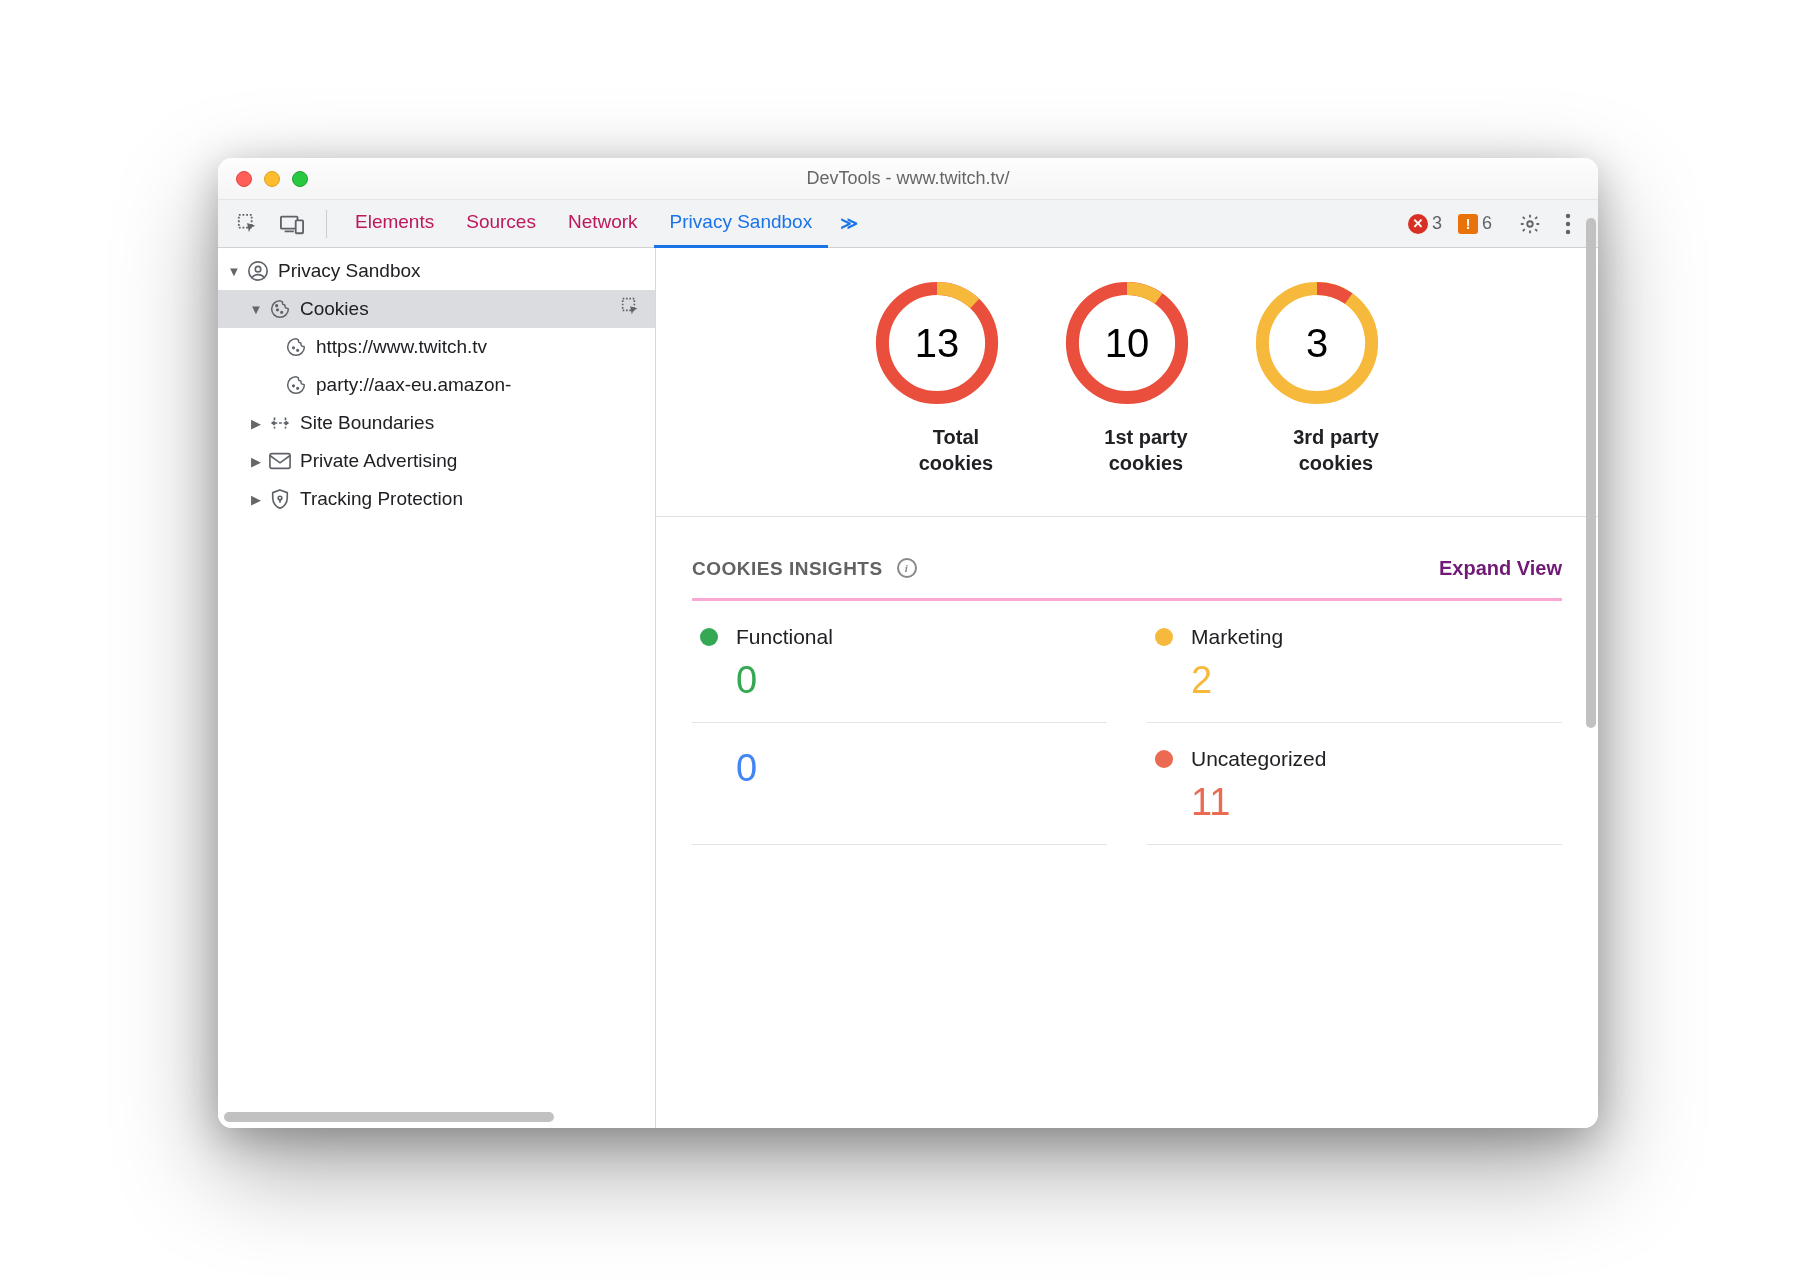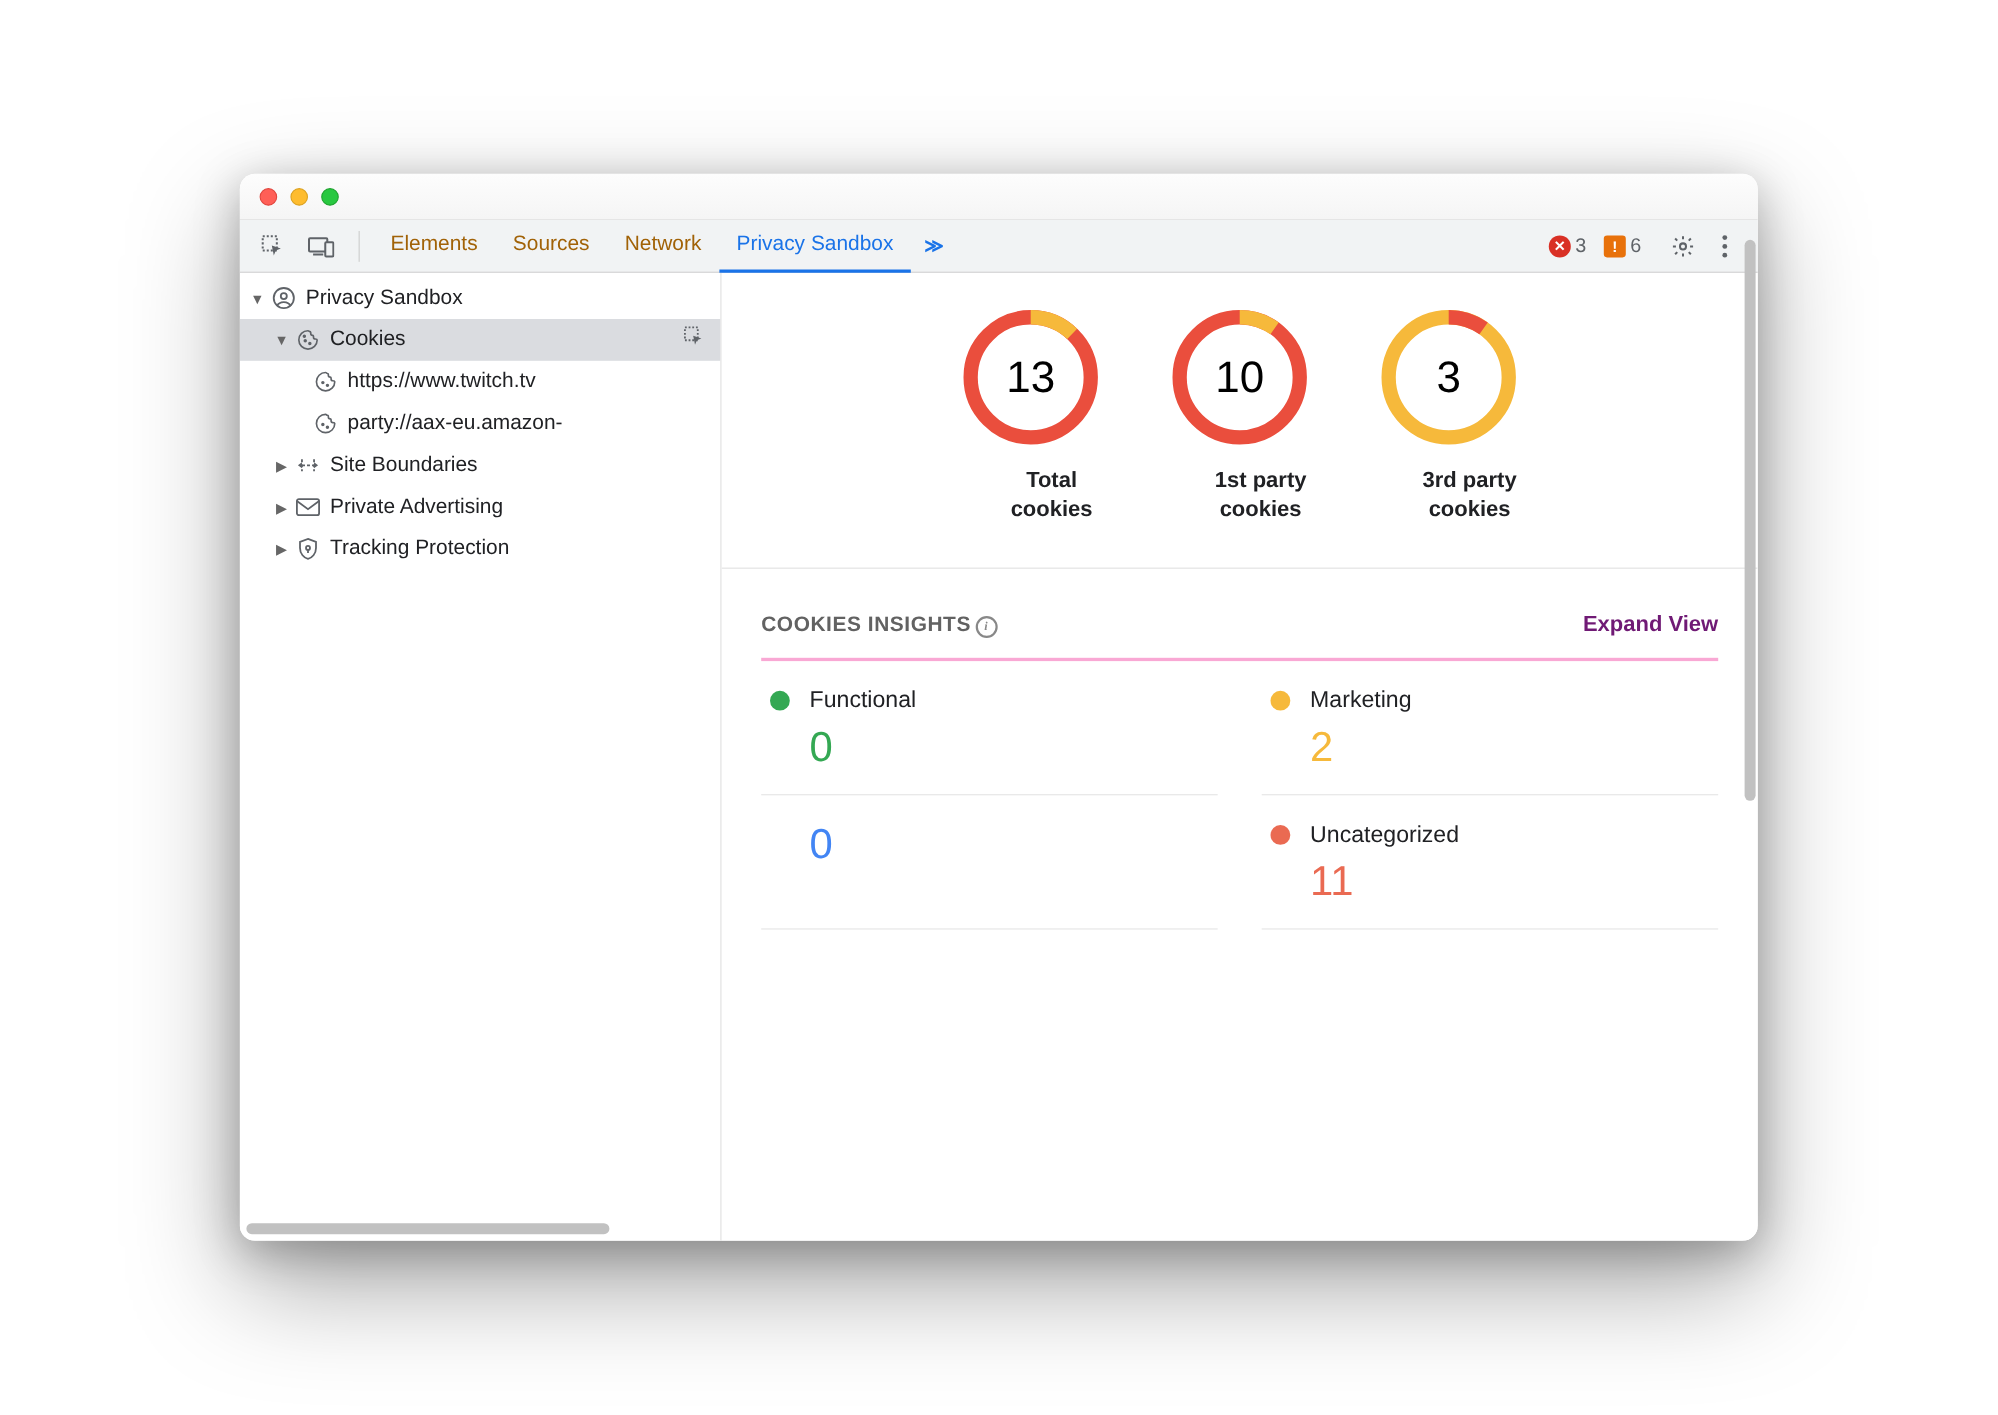--- a/index.html
+++ b/index.html
@@ -38,21 +38,21 @@
     background:#f1f3f4;
     border-bottom:1px solid #d0d0d0;
     display:flex; align-items:center;
     padding:0 8px;
     gap:4px;
   }
   .toolbar-left { display:flex; align-items:center; gap:12px; padding:0 6px; }
   .icon-btn { width:32px; height:32px; display:flex; align-items:center; justify-content:center; color:#5f6368; cursor:pointer; border-radius:4px; }
   .divider { width:1px; height:28px; background:#ccc; margin:0 8px; }
   .tabs { display:flex; align-items:center; gap:0; }
-  .tab { padding:0 16px; height:48px; display:flex; align-items:center; font-size:19px; color:#a16207; cursor:pointer; border-bottom:3px solid transparent; }
+  .tab { padding:0 16px; height:48px; display:flex; align-items:center; font-size:19px; color:#be185d; cursor:pointer; border-bottom:3px solid transparent; }
   .tab.active { color:#1a73e8; border-bottom-color:#1a73e8; }
   .toolbar-right { margin-left:auto; display:flex; align-items:center; gap:6px; padding-right:6px; }
   .badge-group { display:flex; align-items:center; gap:4px; font-size:18px; }
   .badge-err { width:20px; height:20px; border-radius:50%; background:#d93025; color:#fff; display:flex; align-items:center; justify-content:center; font-size:13px; font-weight:700;}
   .badge-warn { width:20px; height:20px; border-radius:3px; background:#e8710a; color:#fff; display:flex; align-items:center; justify-content:center; font-size:14px; font-weight:900;}
   .count-text { color:#5f6368; margin-right:10px; }
 
   .body { flex:1; display:flex; overflow:hidden; }
   .sidebar {
     width:438px;
@@ -93,21 +93,21 @@
 
   .insights {
     padding: 40px 36px 20px;
   }
   .insights-header {
     display:flex; align-items:center; justify-content:space-between;
     margin-bottom:18px;
   }
   .insights-title {
     font-size:19px; font-weight:700; color:#626262; letter-spacing:0.5px;
-    display:flex; align-items:flex-end; gap:4px;
+    display:flex; align-items:flex-start; gap:14px;
   }
   .info-circle { width:20px; height:20px; border:2px solid #888; border-radius:50%; display:flex; align-items:center; justify-content:center; font-size:11px; font-weight:700; font-style:italic; color:#888; font-family:Georgia,serif;}
   .expand-link { font-size:20px; font-weight:700; color:#701a75; cursor:pointer; }
   .insights-grid {
     display:grid; grid-template-columns:1fr 1fr; gap:0 40px;
     border-top:3px solid #f9a8d4;
   }
   .insight-cell {
     padding:24px 8px 20px;
     border-bottom:1px solid #e4e4e4;
@@ -125,20 +125,21 @@
 <body>
 
 <div class="window">
 
   <div class="titlebar">
     <div class="traffic">
       <div class="dot red"></div>
       <div class="dot yellow"></div>
       <div class="dot green"></div>
     </div>
+    <div class="title">DevTools - www.twitch.tv/</div>
   </div>
 
   <div class="toolbar">
     <div class="toolbar-left">
       <div class="icon-btn">
         <svg width="22" height="22" viewBox="0 0 24 24" fill="none" stroke="#5f6368" stroke-width="2">
           <rect x="2" y="2" width="14" height="14" stroke-dasharray="2 2"></rect>
           <path d="M11 11 L20 14 L15 16 L13 21 Z" fill="#5f6368" stroke="none"></path>
         </svg>
       </div>

